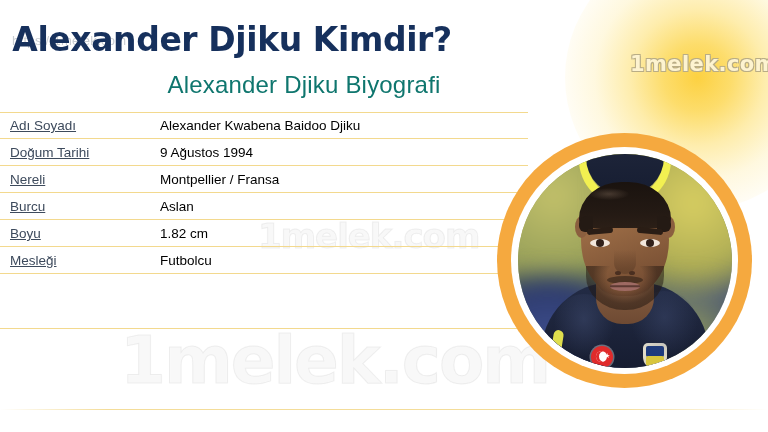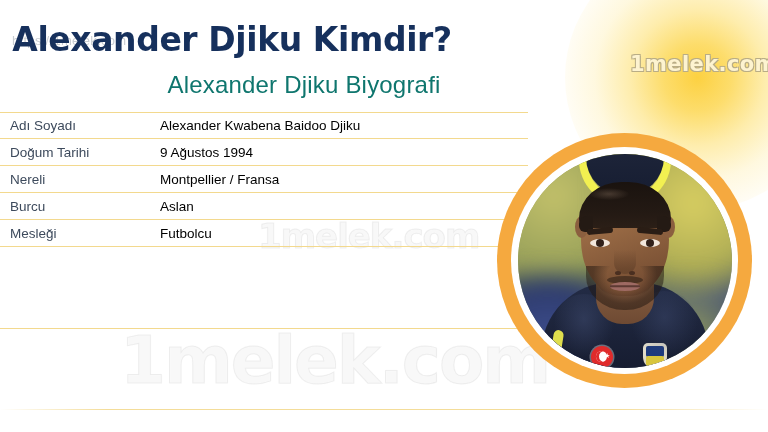--- a/index.html
+++ b/index.html
@@ -114,20 +114,21 @@
     border-bottom:1px solid #f3d98e;
   }
   .fact-row:first-child { border-top:1px solid #f3d98e; }
   .fact-label {
     width:160px;
     padding-left:10px;
     font-size:13.5px;
     color:#3d4a5c;
     font-family:"Liberation Sans", sans-serif;
     white-space:nowrap;
+    text-decoration:underline;
   }
   .fact-value {
     font-size:13.5px;
     color:#000000;
     font-family:"Liberation Sans", sans-serif;
     white-space:nowrap;
   }
 
   
   .rule {
@@ -449,20 +450,24 @@
     <div class="fact-row">
       <div class="fact-label">Nereli</div>
       <div class="fact-value">Montpellier / Fransa</div>
     </div>
 
     <div class="fact-row">
       <div class="fact-label">Burcu</div>
       <div class="fact-value">Aslan</div>
     </div>
 
+    <div class="fact-row">
+      <div class="fact-label">Boyu</div>
+      <div class="fact-value">1.82 cm</div>
+    </div>
 
 
     <div class="fact-row">
       <div class="fact-label">Mesleği</div>
       <div class="fact-value">Futbolcu</div>
     </div>
 
   </div>
 
   <div class="rule r1"></div>

